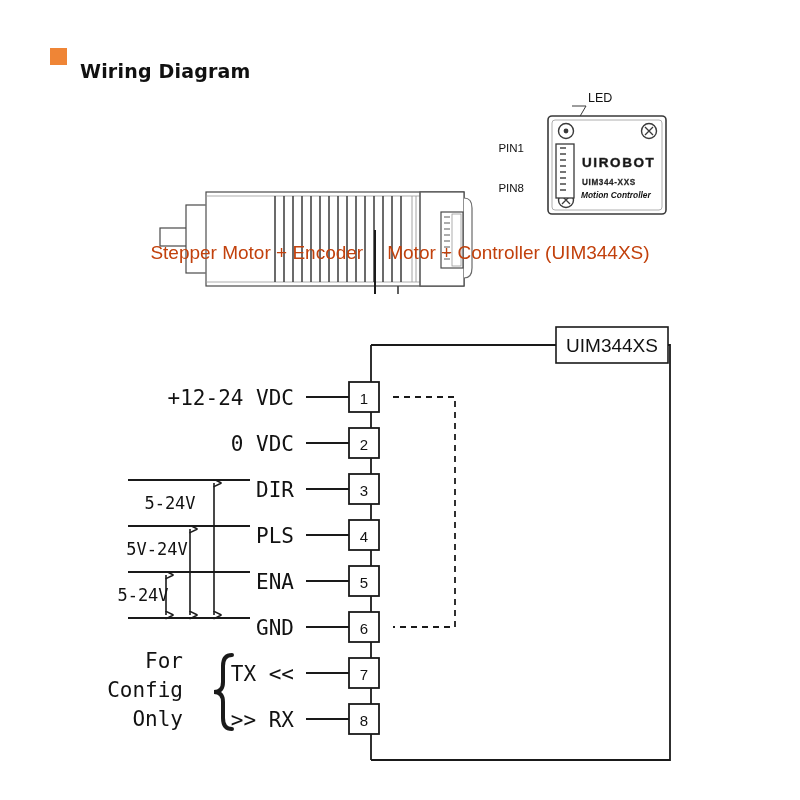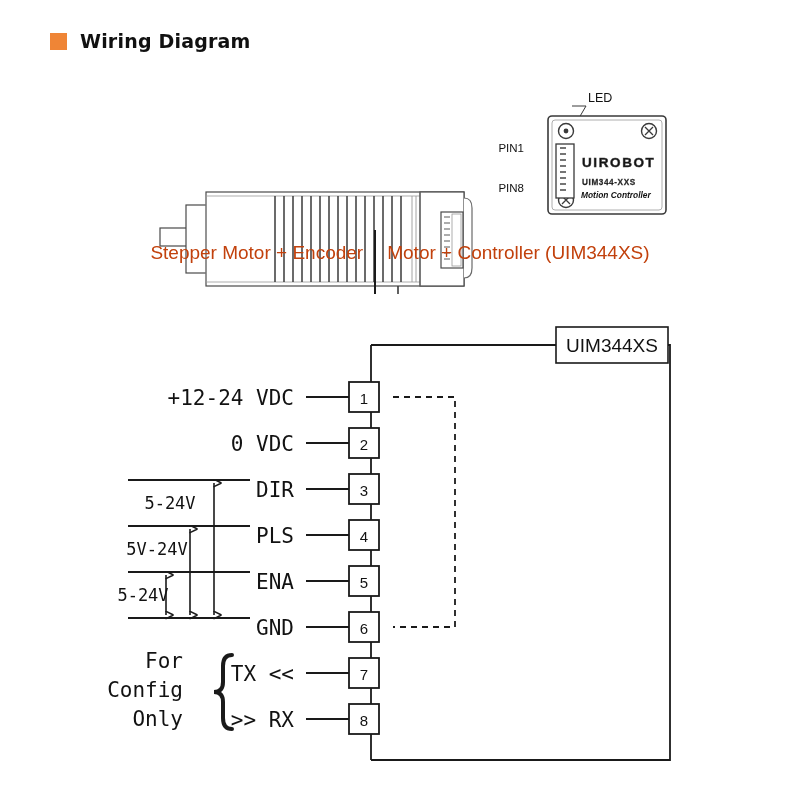--- a/index.html
+++ b/index.html
@@ -38,20 +38,21 @@
     background: #ef8536;
     display: block;
   }
   .header-title {
     font-family: "DejaVu Sans", sans-serif;
     font-size: 19px;
     font-weight: bold;
     letter-spacing: 0.2px;
     color: #111111;
     white-space: nowrap;
+    margin-top: 30px;
   }
 
   
   .photo-svg {
     position: absolute;
     left: 0;
     top: 70px;
     width: 800px;
     height: 250px;
   }

